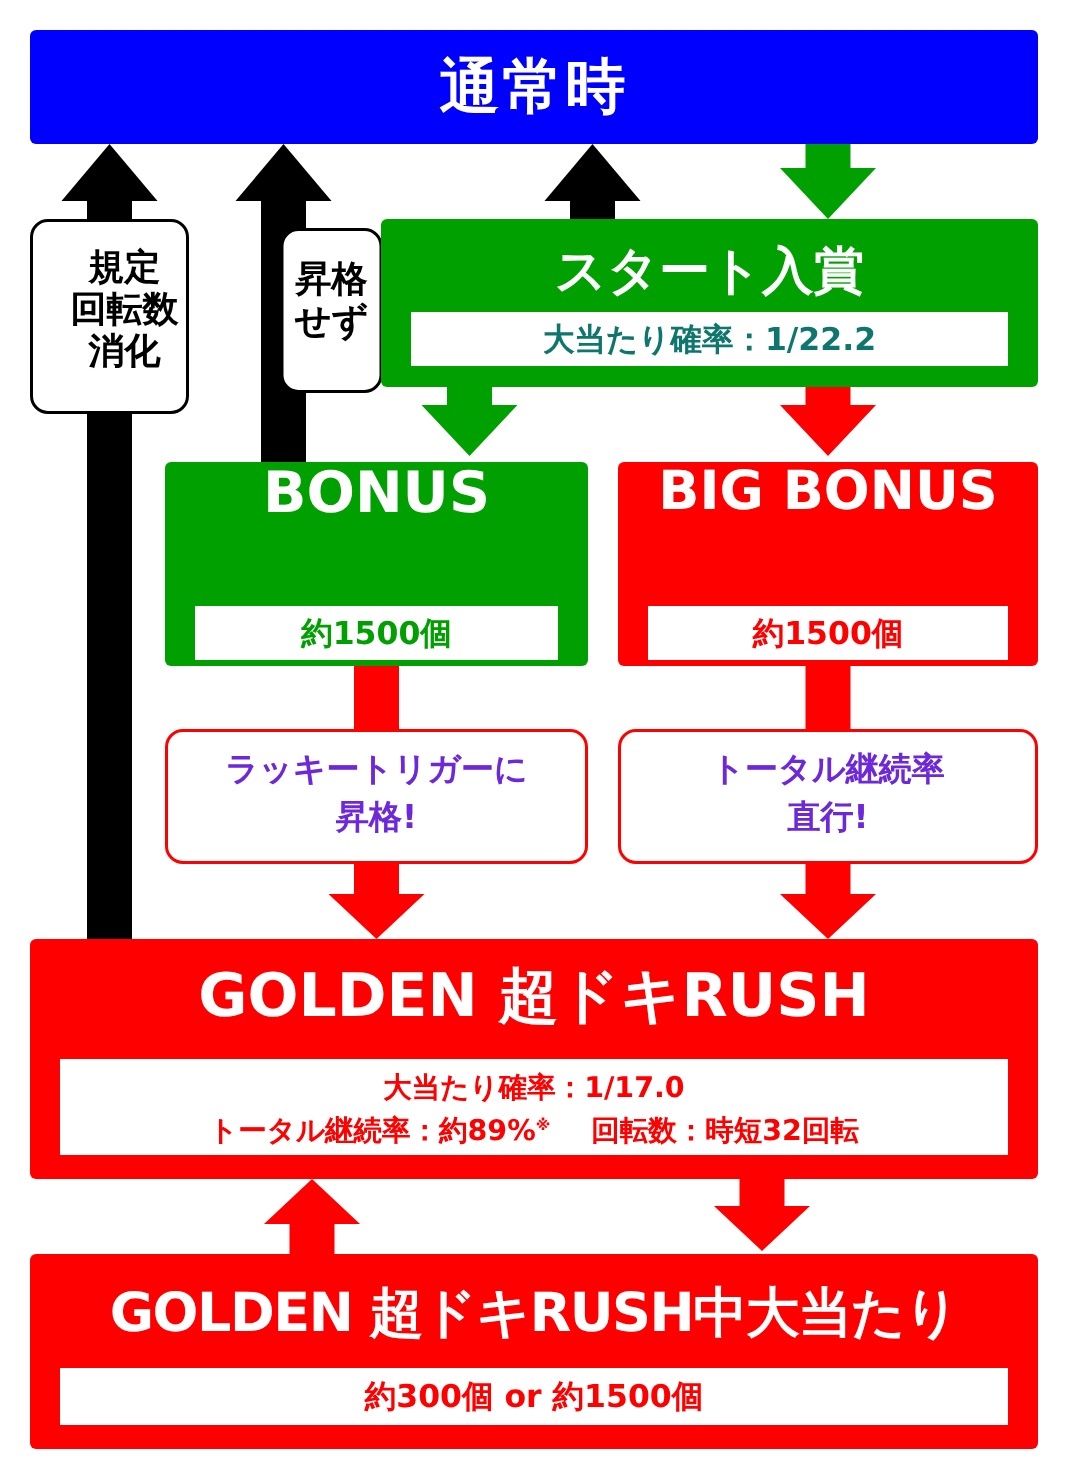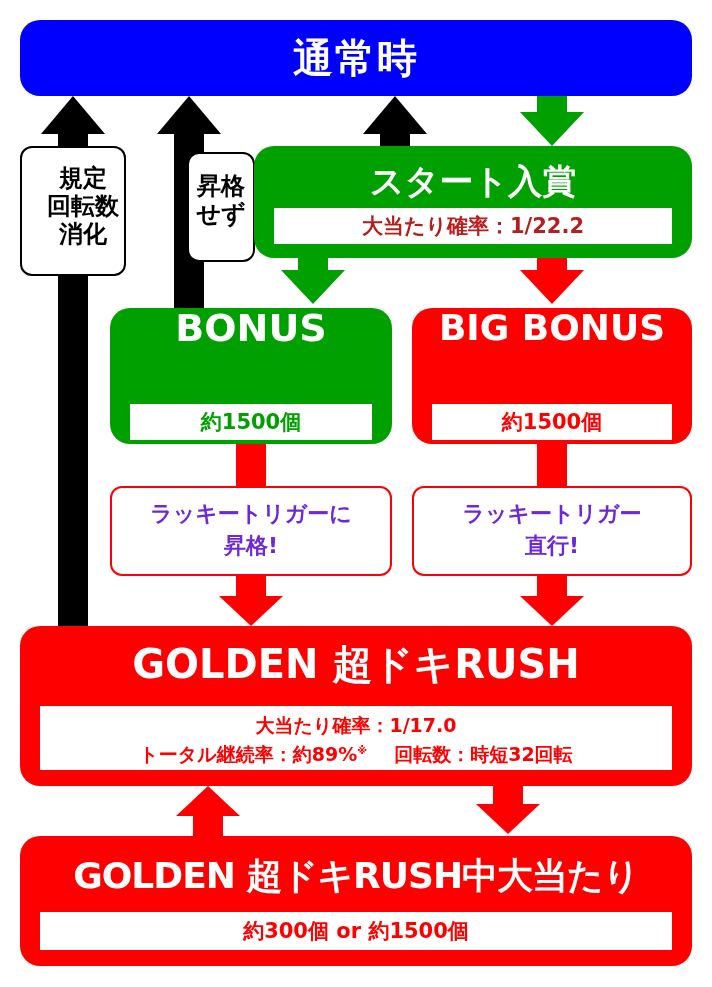--- a/index.html
+++ b/index.html
@@ -1,17 +1,17 @@
 <!DOCTYPE html>
 <html><head>
 <meta charset="utf-8">
 <style>
   html,body{margin:0;padding:0;background:#fff;}
   body{width:712px;height:987px;position:relative;overflow:hidden;font-family:"DejaVu Sans","Liberation Sans",sans-serif;font-weight:bold;}
-  .box{position:absolute;border-radius:20px;box-sizing:border-box;text-align:center;color:#fff;}
+  .box{position:absolute;border-radius:4px;box-sizing:border-box;text-align:center;color:#fff;}
   .blue{background:#0000ff;}
   .green{background:#00a000;}
   .red{background:#ff0000;}
   .inner{position:absolute;background:#fff;box-sizing:border-box;text-align:center;white-space:nowrap;}
   .label-box{position:absolute;background:#fff;border:2px solid #000;border-radius:12px;box-sizing:border-box;text-align:center;color:#000;font-size:24px;line-height:28px;padding-top:14px;}
   .trig-box{position:absolute;background:#fff;border:2px solid #ff0000;border-radius:12px;box-sizing:border-box;text-align:center;color:#6d28d9;font-size:22px;line-height:32px;padding-top:10px;}
   .shaft{position:absolute;}
   .tri-up{position:absolute;width:0;height:0;border-left:32px solid transparent;border-right:32px solid transparent;}
   .tri-down{position:absolute;width:0;height:0;border-left:32px solid transparent;border-right:32px solid transparent;}
 </style>
@@ -39,21 +39,21 @@
 <div class="label-box" style="left:147px;top:152px;width:68px;height:110px;padding-top:18px;margin-left:40px;">
   <div>昇格</div>
   <div>せず</div>
 </div>
 
 <div class="shaft" style="left:537px;top:96px;width:30px;height:18px;background:#00a000;"></div>
 <div class="tri-down" style="left:520px;top:112px;border-top:34px solid #00a000;"></div>
 
 <div class="box green" style="left:254px;top:146px;width:438px;height:112px;">
   <div style="font-size:34px;line-height:70px;">スタート入賞</div>
-  <div class="inner" style="left:20px;top:62px;width:398px;height:36px;line-height:36px;color:#b91c1c;font-size:21px;">大当たり確率：1/22.2</div>
+  <div class="inner" style="left:20px;top:62px;width:398px;height:36px;line-height:36px;color:#0f766e;font-size:21px;">大当たり確率：1/22.2</div>
 </div>
 
 <div class="shaft" style="left:298px;top:258px;width:30px;height:14px;background:#00a000;"></div>
 <div class="tri-down" style="left:281px;top:270px;border-top:34px solid #00a000;"></div>
 
 <div class="shaft" style="left:537px;top:258px;width:30px;height:14px;background:#ff0000;"></div>
 <div class="tri-down" style="left:520px;top:270px;border-top:34px solid #ff0000;"></div>
 
 <div class="box green" style="left:110px;top:308px;width:282px;height:136px;">
   <div style="font-size:38px;line-height:40px;">BONUS</div>
@@ -66,21 +66,21 @@
 </div>
 
 <div class="shaft" style="left:236px;top:444px;width:30px;height:44px;background:#ff0000;"></div>
 <div class="shaft" style="left:537px;top:444px;width:30px;height:44px;background:#ff0000;"></div>
 
 <div class="trig-box" style="left:110px;top:486px;width:282px;height:90px;">
   <div>ラッキートリガーに</div>
   <div>昇格!</div>
 </div>
 <div class="trig-box" style="left:412px;top:486px;width:280px;height:90px;">
-  <div>ラッキートリガー</div>
+  <div>トータル継続率</div>
   <div>直行!</div>
 </div>
 
 <div class="shaft" style="left:236px;top:576px;width:30px;height:22px;background:#ff0000;"></div>
 <div class="tri-down" style="left:219px;top:596px;border-top:30px solid #ff0000;"></div>
 <div class="shaft" style="left:537px;top:576px;width:30px;height:22px;background:#ff0000;"></div>
 <div class="tri-down" style="left:520px;top:596px;border-top:30px solid #ff0000;"></div>
 
 <div class="box red" style="left:20px;top:626px;width:672px;height:160px;">
   <div style="font-size:40px;line-height:76px;">GOLDEN 超ドキRUSH</div>

